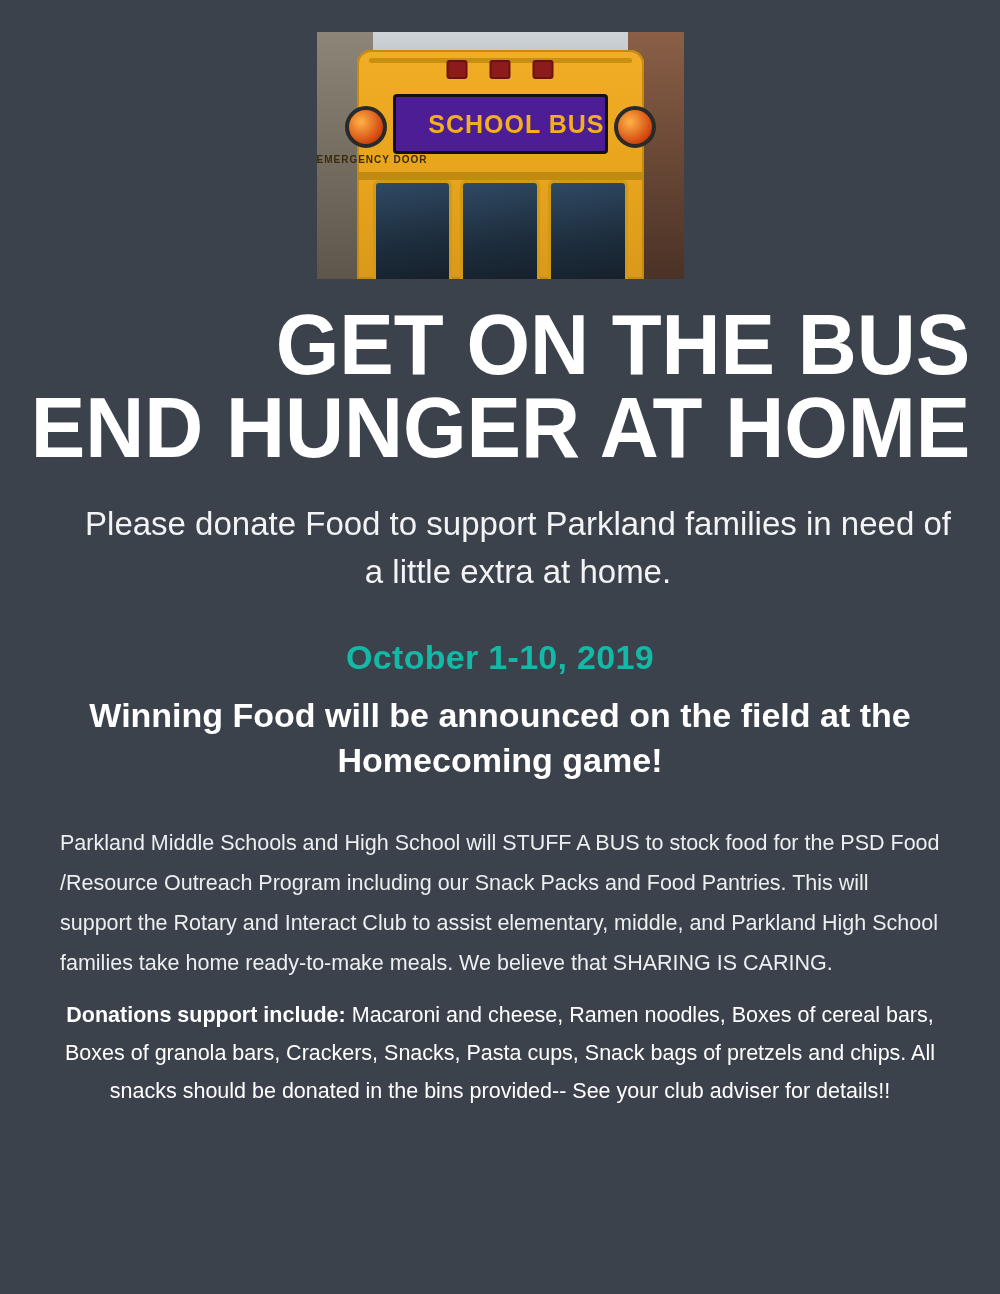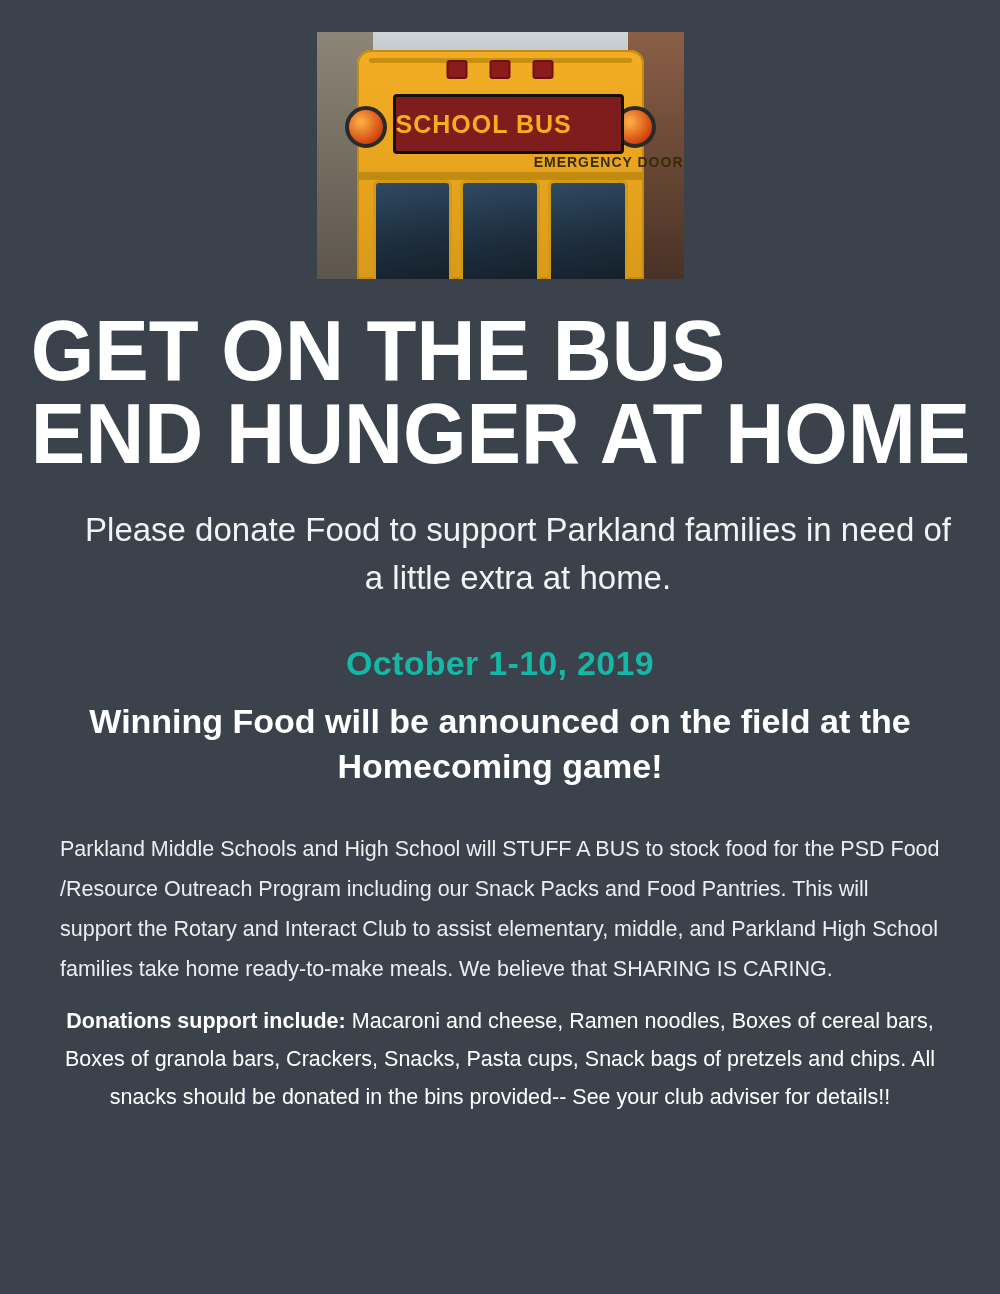--- a/index.html
+++ b/index.html
@@ -70,43 +70,43 @@
   }
   .photo .lights i {
     display: block;
     width: 17px; height: 15px;
     background: #8c1b1b;
     border-radius: 3px;
     border: 2px solid #6d1212;
   }
   .photo .signband {
     position: absolute;
-    left: 76px; right: 60px;
+    left: 76px; right: 76px;
     top: 62px;
     height: 54px;
-    background: #7f1d1d;
+    background: #4c1d95;
     border: 3px solid #111;
     border-radius: 4px;
     display: flex;
     align-items: center;
-    justify-content: flex-start;
+    justify-content: flex-end;
   }
   .photo .signband span {
     font-family: "Liberation Sans", sans-serif;
     font-weight: bold;
     font-size: 25px;
     letter-spacing: 1px;
     color: #f3b01c;
   }
   .photo .emergency {
     position: absolute;
     left: 0; right: 0;
     top: 122px;
-    text-align: right;
-    font-size: 14px;
+    text-align: left;
+    font-size: 10px;
     letter-spacing: 1px;
     color: #3a2c08;
     font-weight: bold;
   }
   .photo .lamp {
     position: absolute;
     top: 74px;
     width: 34px; height: 34px;
     border-radius: 50%;
     background: radial-gradient(circle at 35% 35%, #ffb347, #d2450f 70%, #7a2406);
@@ -131,22 +131,22 @@
   }
   .photo .bumper {
     position: absolute;
     left: 40px; right: 40px;
     top: 140px; height: 8px;
     background: #c08b10;
   }
 
   
   .headline {
-    margin-top: 30px;
-    text-align: left;
+    margin-top: 24px;
+    text-align: right;
     line-height: 0.97;
     letter-spacing: 0px;
   }
   .headline .line {
     display: block;
     font-family: "Liberation Sans Narrow", "Liberation Sans", sans-serif;
     font-weight: bold;
     font-size: 86px;
     text-transform: uppercase;
     color: #ffffff;

